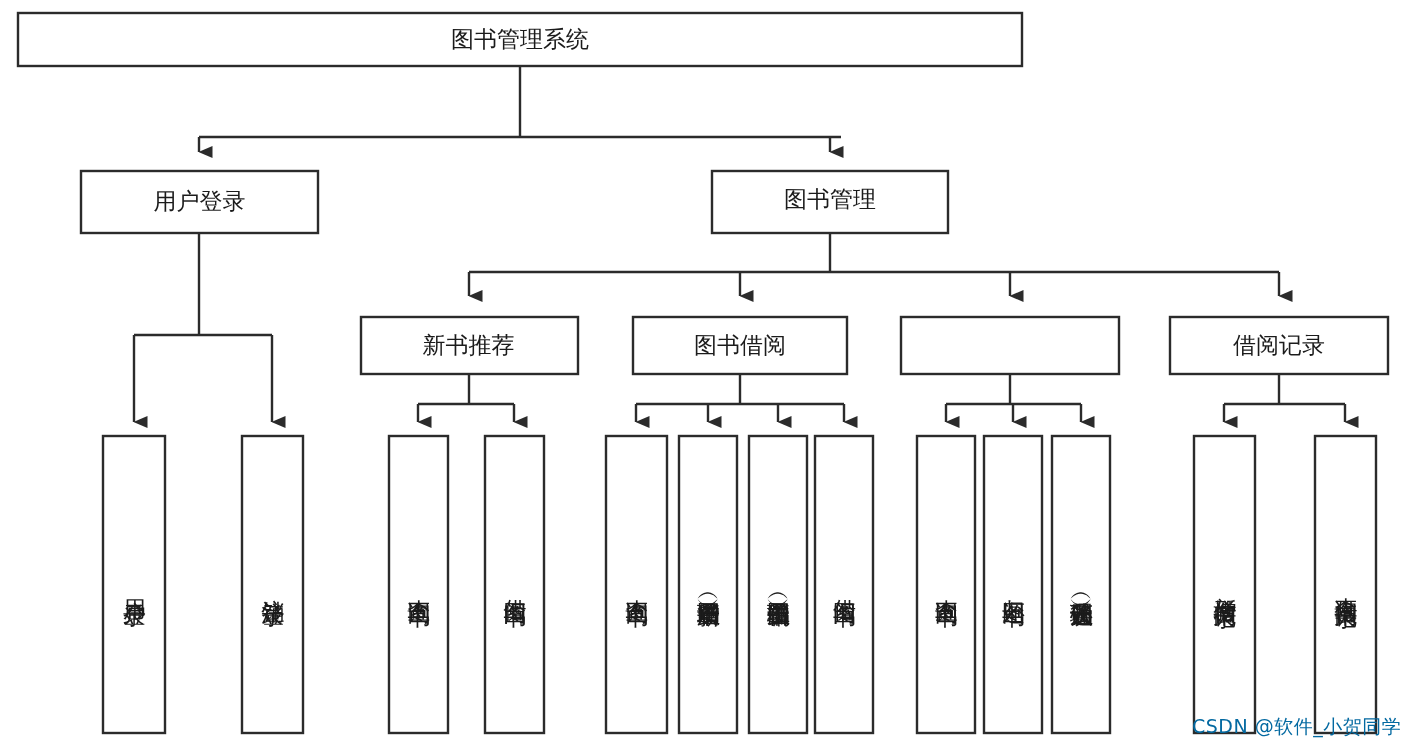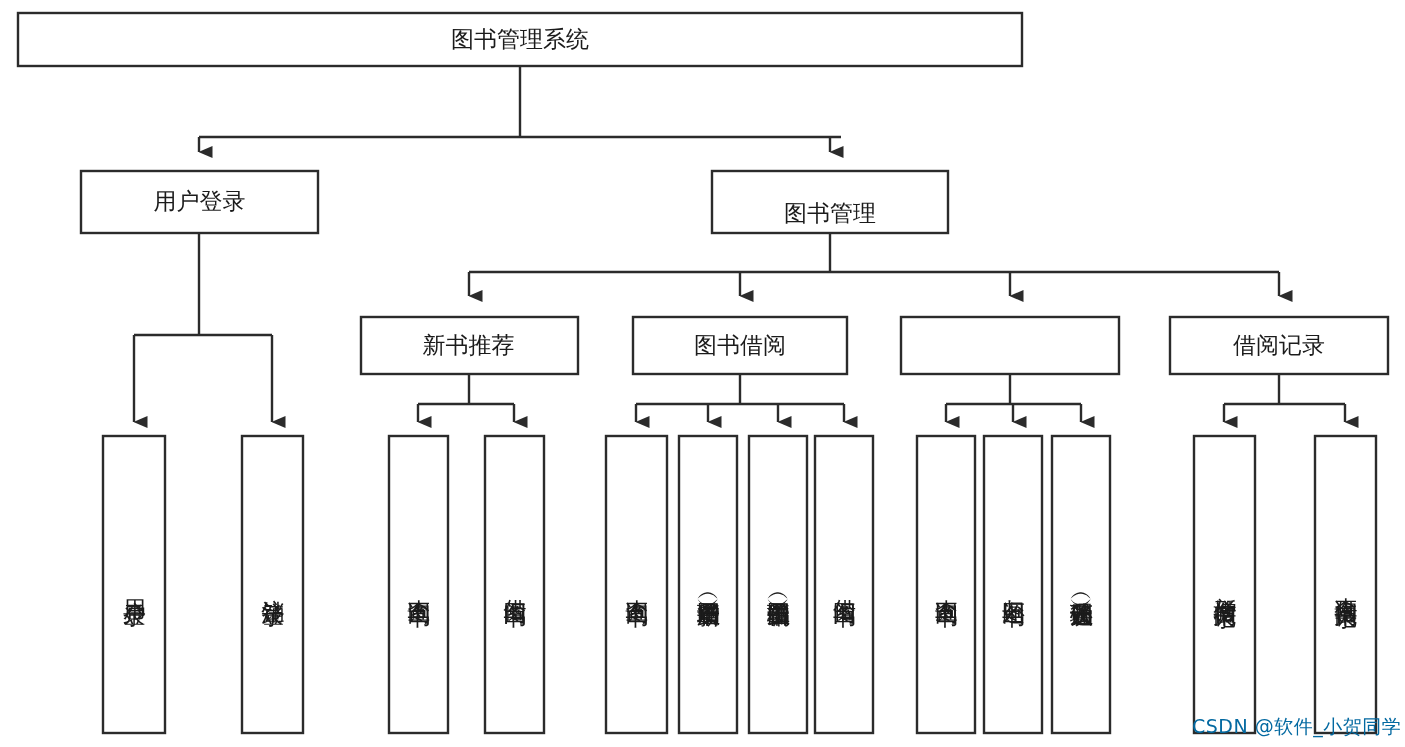--- a/index.html
+++ b/index.html
@@ -159,21 +159,21 @@
     <rect class="box-rect" x="984" y="436" width="58" height="297"></rect>
     <rect class="box-rect" x="1052" y="436" width="58" height="297"></rect>
 
     <rect class="box-rect" x="1194" y="436" width="61" height="297"></rect>
     <rect class="box-rect" x="1315" y="436" width="61" height="297"></rect>
   </svg>
 
   <div class="node-label h-label" style="left:18px; top:13px; width:1004px; height:53px;">图书管理系统</div>
 
   <div class="node-label h-label" style="left:81px; top:171px; width:237px; height:62px;">用户登录</div>
-  <div class="node-label h-label" style="left:712px; top:183px; width:236px; height:62px;">图书管理</div>
+  <div class="node-label h-label" style="left:712px; top:169px; width:236px; height:62px;">图书管理</div>
 
   <div class="node-label h-label" style="left:361px; top:317px; width:215px; height:57px;">新书推荐</div>
   <div class="node-label h-label" style="left:633px; top:317px; width:214px; height:57px;">图书借阅</div>
   <div class="node-label h-label" style="left:1170px; top:317px; width:218px; height:57px;">借阅记录</div>
 
   <div class="node-label v-label sz-normal" style="left:103px; top:436px; width:62px; height:297px;">用户登录</div>
   <div class="node-label v-label sz-normal" style="left:242px; top:436px; width:61px; height:297px;">注销登录</div>
 
   <div class="node-label v-label sz-normal" style="left:389px; top:436px; width:59px; height:297px;">查询图书</div>
   <div class="node-label v-label sz-normal" style="left:485px; top:436px; width:59px; height:297px;">借阅图书</div>

